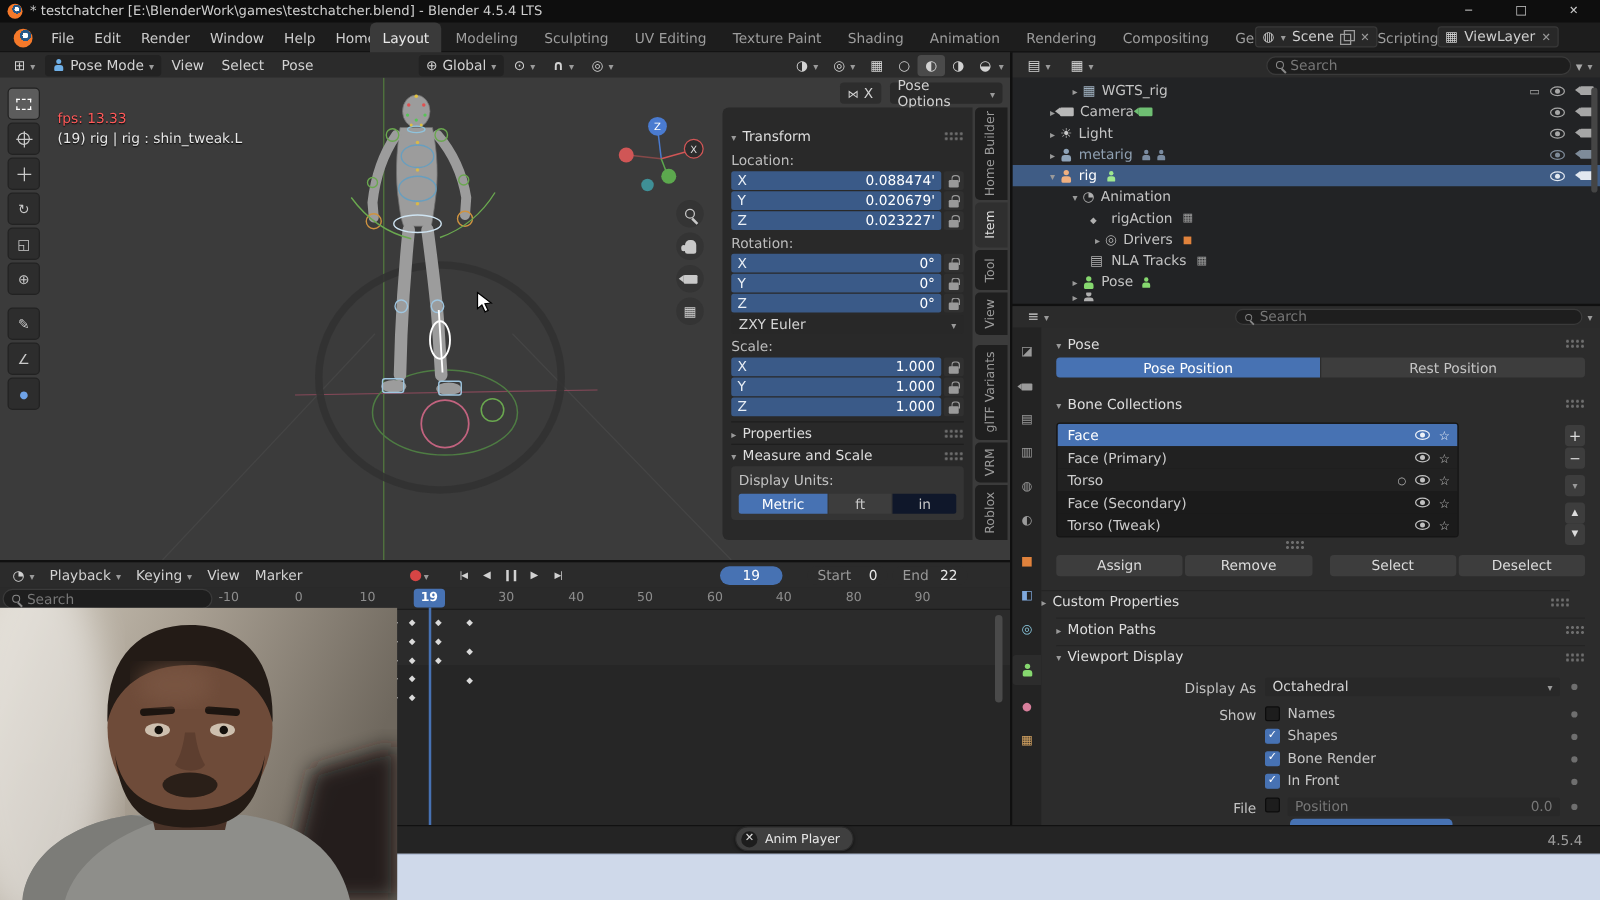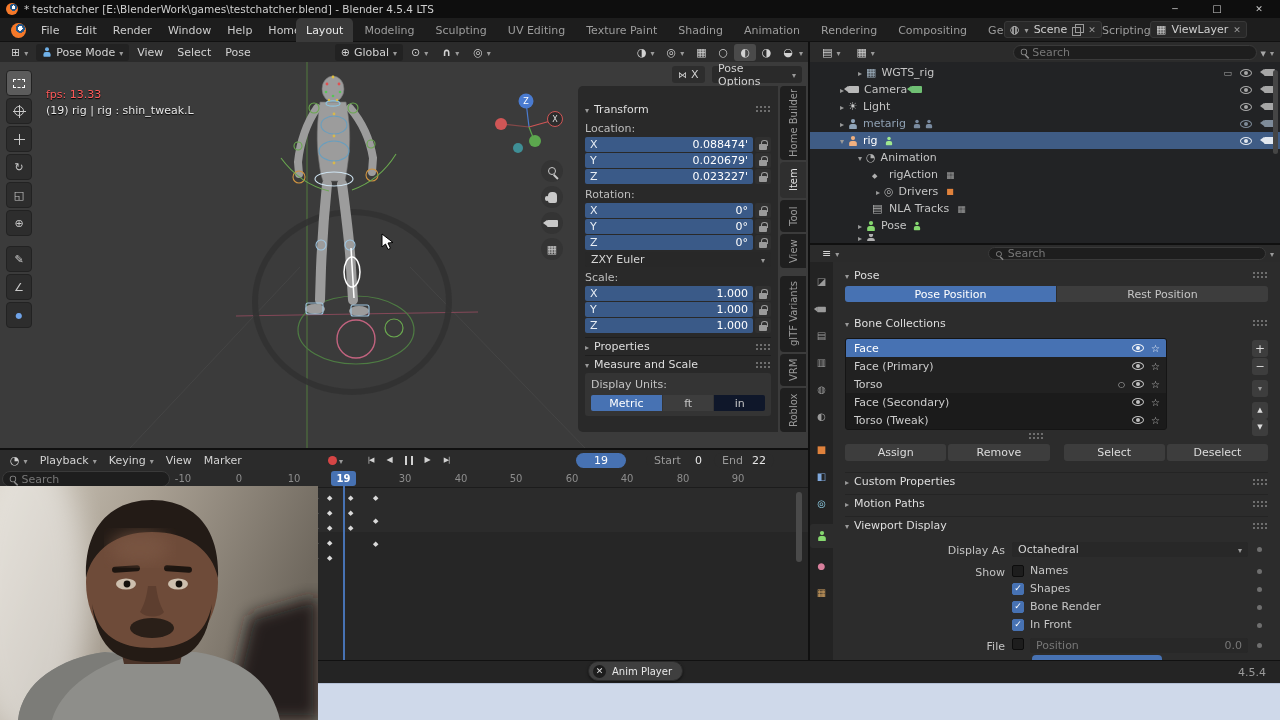--- a/index.html
+++ b/index.html
@@ -786,21 +786,21 @@
       <span class="pbtn abs g-up" style="left:419px;top:140px;width:16px"></span>
       <span class="pbtn abs g-dn" style="left:419px;top:157px;width:16px"></span>
       <span class="grip abs" style="left:195px;top:170px"></span>
       <div class="abs" style="left:12px;top:182px;width:423px;display:grid;grid-template-columns:1fr 1fr 10px 1fr 1fr;gap:2px">
         <span class="pbtn">Assign</span>
         <span class="pbtn">Remove</span>
         <span></span>
         <span class="pbtn">Select</span>
         <span class="pbtn">Deselect</span>
       </div>
-      <div class="phead abs" style="left:12px;top:210px;width:423px;border-top:1px solid #242424">
+      <div class="phead abs" style="left:0;top:210px;width:423px;border-top:1px solid #242424">
           <span class="g-chr"></span>
           <span>Custom Properties</span>
           <span class="grip"></span>
         </div>
       <div class="phead abs" style="left:12px;top:232px;width:423px;border-top:1px solid #242424">
           <span class="g-chr"></span>
           <span>Motion Paths</span>
           <span class="grip"></span>
         </div>
       <div class="phead abs" style="left:12px;top:254px;width:423px;border-top:1px solid #242424">

